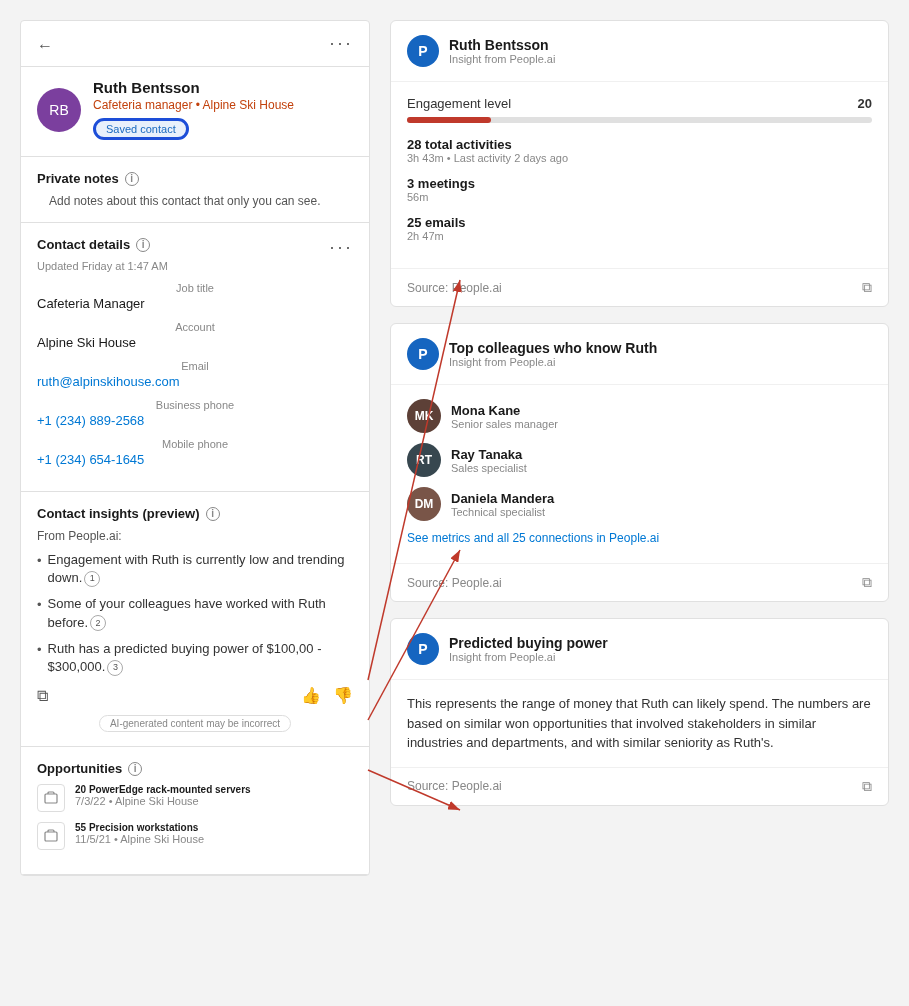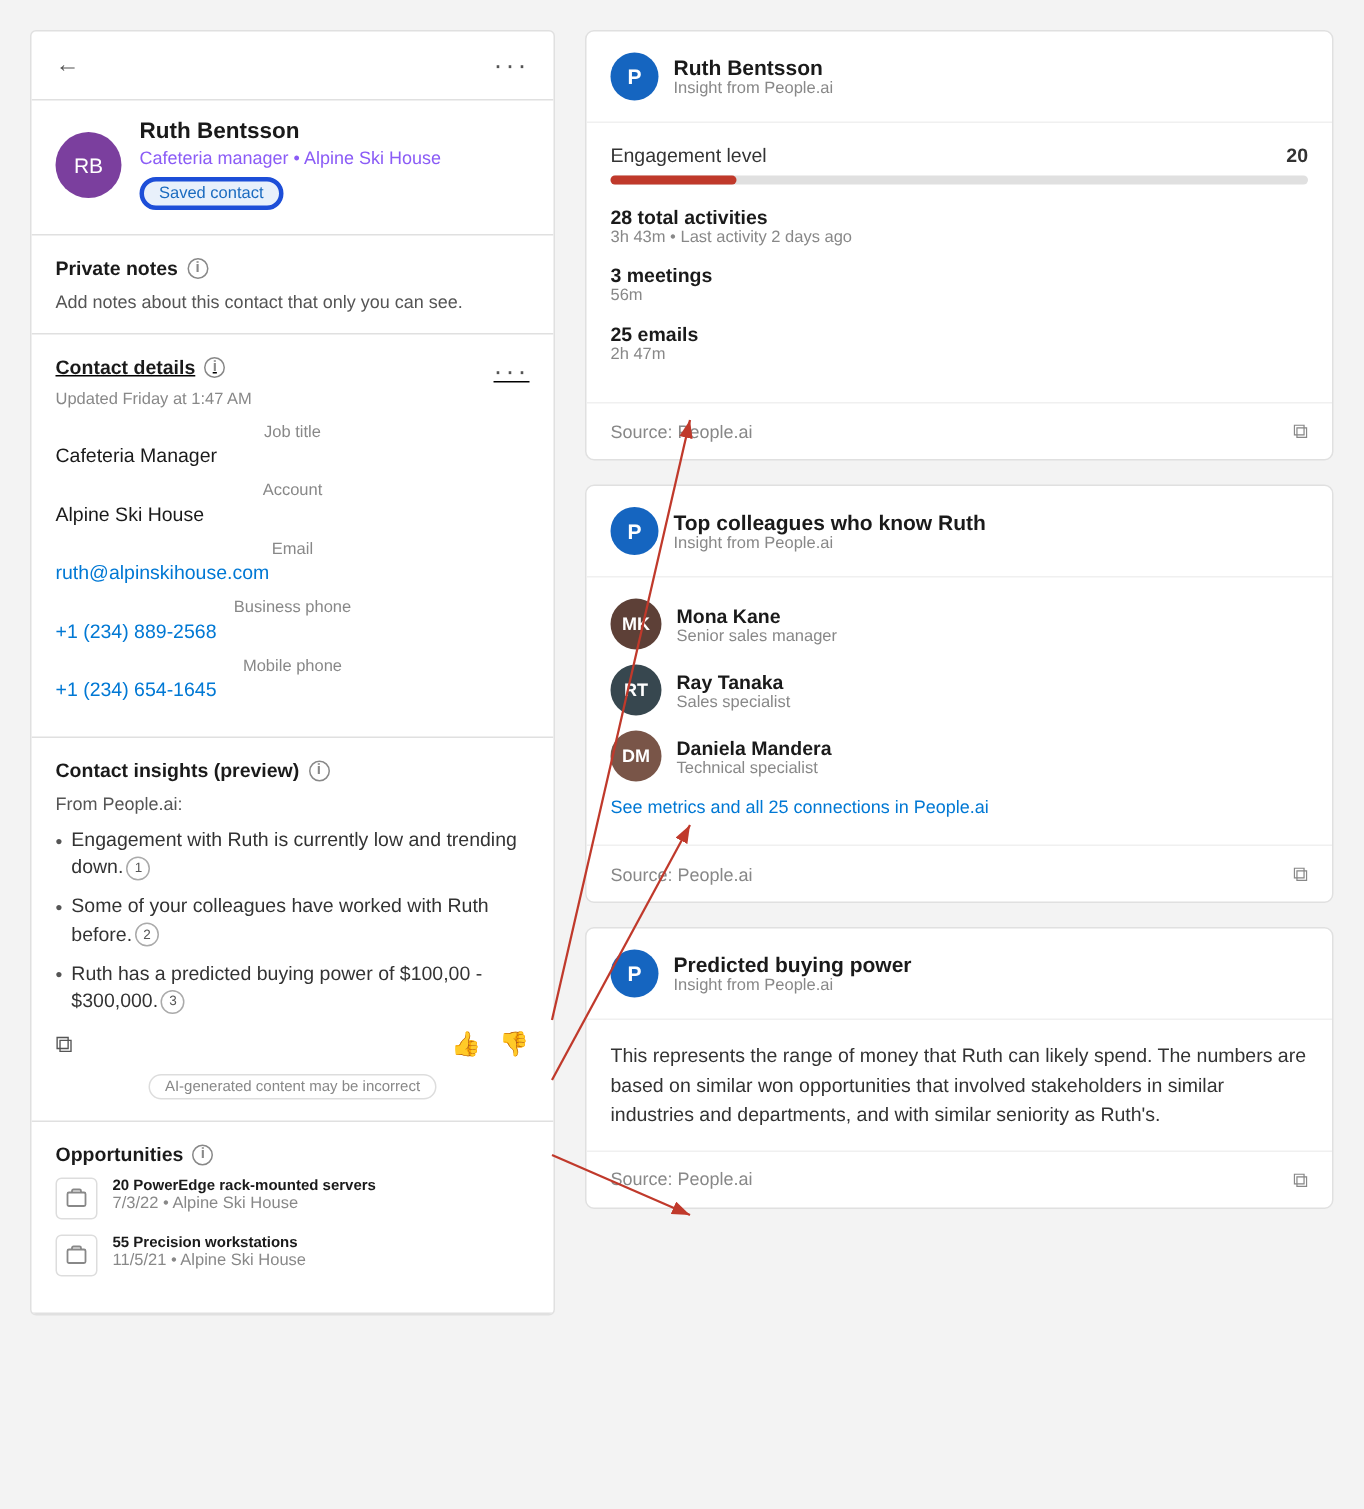--- a/index.html
+++ b/index.html
@@ -72,21 +72,21 @@
       font-size: 14px;
       flex-shrink: 0;
     }
     .contact-name {
       font-size: 15px;
       font-weight: 600;
       color: #1a1a1a;
     }
     .contact-role {
       font-size: 12px;
-      color: #8b5cf6;
+      color: #c2410c;
       margin-top: 2px;
     }
     .saved-badge {
       display: inline-block;
       margin-top: 6px;
       padding: 2px 10px;
       background: #e8f0fb;
       color: #1a6abf;
       border-radius: 12px;
       font-size: 11px;
@@ -112,34 +112,34 @@
       border-radius: 50%;
       display: inline-flex;
       align-items: center;
       justify-content: center;
       font-size: 10px;
       color: #888;
     }
     .section-subtitle {
       font-size: 12px;
       color: #555;
+      margin-left: 12px;
     }
     .section-more {
       font-size: 18px;
       letter-spacing: 2px;
       color: #555;
       cursor: pointer;
       background: none;
       border: none;
     }
     .section-header-row {
       display: flex;
       align-items: flex-start;
       justify-content: space-between;
-      text-decoration: underline;
     }
     .detail-field {
       margin-bottom: 10px;
     }
     .detail-label {
       font-size: 11px;
       color: #888;
       margin-bottom: 2px;
       text-align: center;
     }

